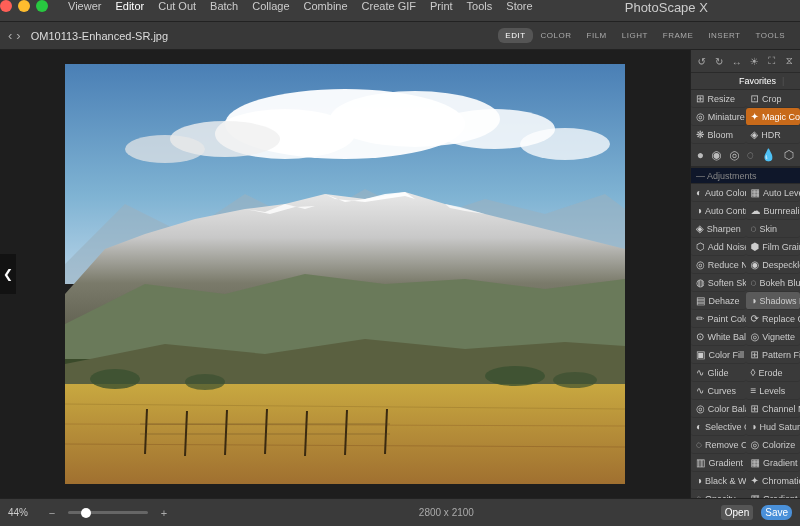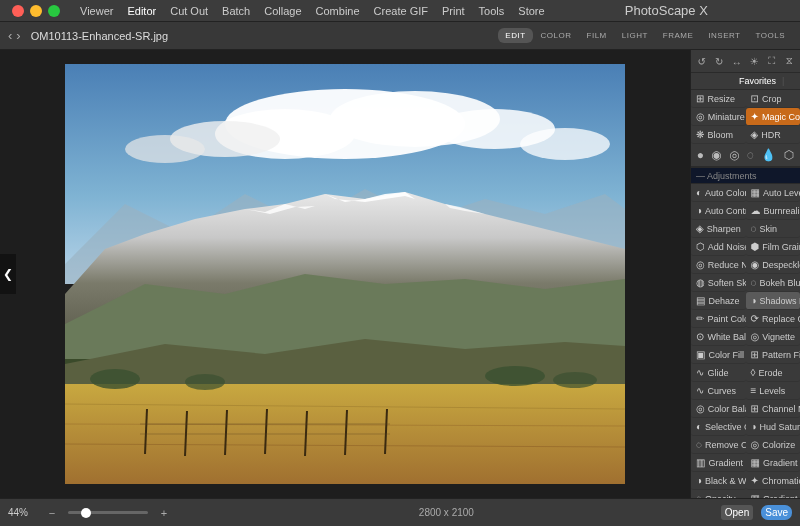--- a/index.html
+++ b/index.html
@@ -3,22 +3,21 @@
   <meta charset="utf-8">
   <style>
     * { margin: 0; padding: 0; box-sizing: border-box; }
     body { width: 800px; height: 526px; background: #2b2b2b; font-family: -apple-system, BlinkMacSystemFont, 'Helvetica Neue', sans-serif; overflow: hidden; user-select: none; }
 
     
     #titlebar {
       height: 22px;
       background: #3c3c3c;
       display: flex;
-      align-items: center;
-      padding: 0 12px;
+      padding: 0 0;
       border-bottom: 1px solid #222;
     }
     .traffic-lights { display: flex; gap: 6px; margin-right: 12px; }
     .tl { width: 12px; height: 12px; border-radius: 50%; }
     .tl.close { background: #ff5f57; }
     .tl.min { background: #febc2e; }
     .tl.max { background: #28c840; }
     #app-title { flex: 1; text-align: center; font-size: 13px; color: #ccc; }
     .menu-bar { display: flex; gap: 14px; margin-left: 8px; }
     .menu-item { font-size: 11px; color: #ccc; cursor: pointer; }

